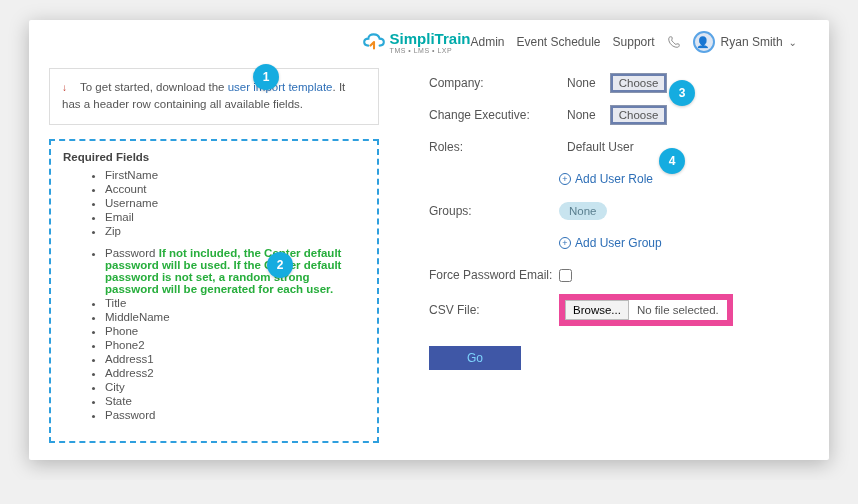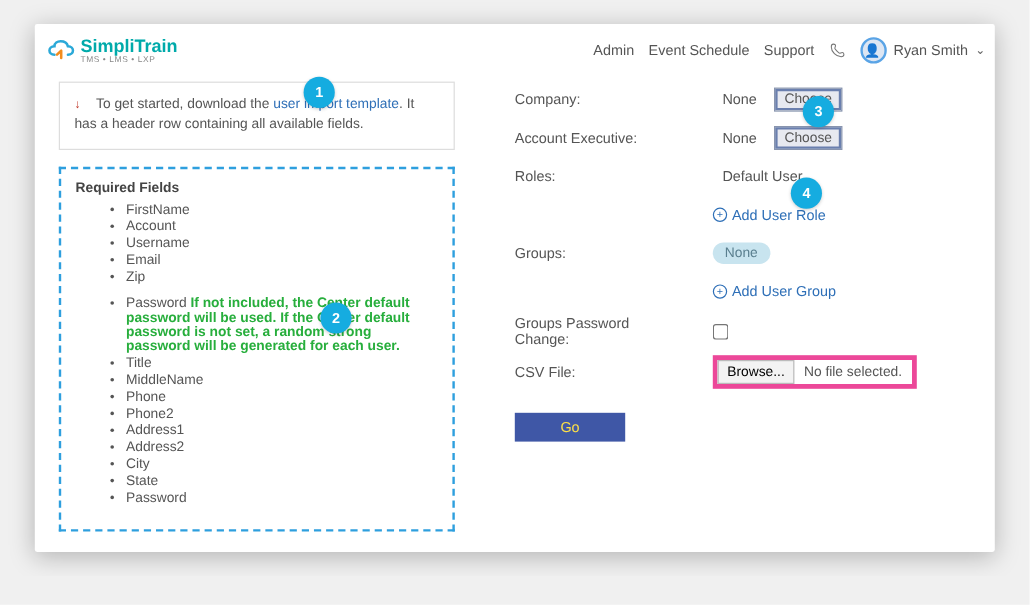--- a/index.html
+++ b/index.html
@@ -1,18 +1,18 @@
 <!DOCTYPE html>
 <html><head>
   <meta charset="utf-8">
   <style>
     * { margin:0; padding:0; box-sizing:border-box; }
     body { font-family: Arial, Helvetica, sans-serif; font-size:12px; color:#555; background:#f0f0f0; padding:20px; }
     .page { width:800px; height:440px; margin:auto; background:#fff; box-shadow:0 4px 20px rgba(0,0,0,0.25); border-radius:2px; position:relative; overflow:hidden; }
-    .header { display:flex; align-items:center; justify-content:space-between; padding:6px 8px; height:44px; }
+    .header { display:flex; align-items:center; justify-content:flex-end; padding:6px 32px; height:44px; }
     .brand { display:flex; align-items:flex-start; }
     .brand-cloud { width:28px; height:20px; }
     .brand-text { display:flex; flex-direction:column; margin-left:2px;}
     .brand-name { font-size:15px; font-weight:600; color:#0aa; }
     .brand-sub { font-size:7px; color:#888; letter-spacing:0.5px;}
     .header-right { display:flex; align-items:center; gap:12px; font-size:12px; color:#555;}
     .header-right a { color:#555; text-decoration:none;}
     .avatar { width:22px; height:22px; border-radius:50%; background:#dde6f3; border:2px solid #5aa4e6; display:inline-flex; align-items:center; justify-content:center; font-size:11px; }
     .user { display:flex; align-items:center; gap:6px;}
     .chev { font-size:10px; color:#666;}
@@ -21,34 +21,34 @@
     .left { width:330px; }
     .right { flex:1; }
     .infobox { border:1px solid #ddd; padding:10px 12px; font-size:11.5px; line-height:1.5; margin-top:4px;}
     .dl-ic { color:#c0392b; font-weight:bold; margin-right:10px; font-size:10px;}
     .link { color:#2e6fb7; text-decoration:none; }
     .fieldsbox { border:2px dashed #2e9fde; padding:10px 12px; margin-top:14px; font-size:11.5px;}
     .fieldsbox h4 { font-size:11.5px; font-weight:700; margin-bottom:6px; color:#444;}
     .fieldsbox ul { padding-left:26px; margin-bottom:10px;}
     .fieldsbox li { margin:2px 16px; color:#555;}
     .note { color:#27ae3c; font-weight:600; }
-    .row { display:flex; align-items:center; margin:6px 0; min-height:26px;gap:35px;}
+    .row { display:flex; align-items:center; margin:6px 0; min-height:26px;}
     .lab { width:130px; font-size:12px; color:#555;}
     .valcol { flex:1; display:flex; align-items:center; gap:6px;}
     .txtval { font-size:12px; color:#555; padding:4px 8px;}
     .pill { background:#c8e4ef; color:#5a7f8f; padding:3px 10px; border-radius:10px; font-size:11.5px;}
     .btn-choose { background:#eceef3; border:1px solid #8894ae; font-size:11.5px; padding:3px 8px; cursor:pointer; color:#555;}
     .btn-choose.active { box-shadow:0 0 0 2px #6a7fae inset; background:#e7e9f0;}
     .add { color:#2e6fb7; font-size:12px; display:inline-flex; align-items:center; gap:4px; text-decoration:none;}
     .plus { width:12px; height:12px; border:1.5px solid #2e6fb7; border-radius:50%; display:inline-flex; align-items:center; justify-content:center; font-size:9px; line-height:1;}
     .chk { width:13px; height:13px;}
     .browse { background:#f3f3f3; border:1px solid #bbb; font-size:11.5px; padding:3px 7px; cursor:pointer;}
-    .filebox { display:inline-flex; align-items:center; border:4px solid #ec4899;}
+    .filebox { display:inline-flex; align-items:center; border:6px solid #ec4899;}
     .fstat { padding:0 8px; font-size:11.5px;}
-    .go { background:#3f57a6; color:#fde047; border:none; font-size:12px; padding:5px 38px; cursor:pointer; margin-top:14px;}
+    .go { background:#3f57a6; color:#7dd3fc; border:none; font-size:12px; padding:5px 38px; cursor:pointer; margin-top:14px;}
     .bub { position:absolute; width:26px; height:26px; border-radius:50%; background:#15ace0; color:#fff; display:flex; align-items:center; justify-content:center; font-size:12px; font-weight:600; box-shadow:0 1px 3px rgba(0,0,0,0.2); pointer-events:none;}
     .bub.b1 { top:44px; left:224px;}
     .bub.b2 { top:232px; left:238px;}
     .bub.b3 { top:60px; left:640px;}
     .bub.b4 { top:128px; left:630px;}
   </style>
 </head>
 <body>
 
 <div class="page">
@@ -110,21 +110,21 @@
 
     <div class="right">
       <div class="row">
         <div class="lab">Company:</div>
         <div class="valcol">
           <span class="txtval">None</span>
           <button class="btn-choose active">Choose</button>
         </div>
       </div>
       <div class="row">
-        <div class="lab">Account Executive:</div>
+        <div class="lab">Change Executive:</div>
         <div class="valcol">
           <span class="txtval">None</span>
           <button class="btn-choose active">Choose</button>
         </div>
       </div>
       <div class="row">
         <div class="lab">Roles:</div>
         <div class="valcol">
             <span class="txtval">Default User</span>
           </div>
@@ -147,21 +147,21 @@
       <div class="row">
         <div class="lab"></div>
         <div class="valcol">
             <a href="#" class="add">
               <span class="plus">+</span>
               <span>Add User Group</span>
             </a>
           </div>
       </div>
       <div class="row">
-        <div class="lab">Groups Password Change:</div>
+        <div class="lab">Force Password Email:</div>
         <div class="valcol">
             <input type="checkbox" class="chk" style="">
           </div>
       </div>
       <div class="row">
         <div class="lab">CSV File:</div>
         <div class="valcol">
           <span class="filebox">
             <button class="browse">Browse...</button>
             <span class="fstat">No file selected.</span>

